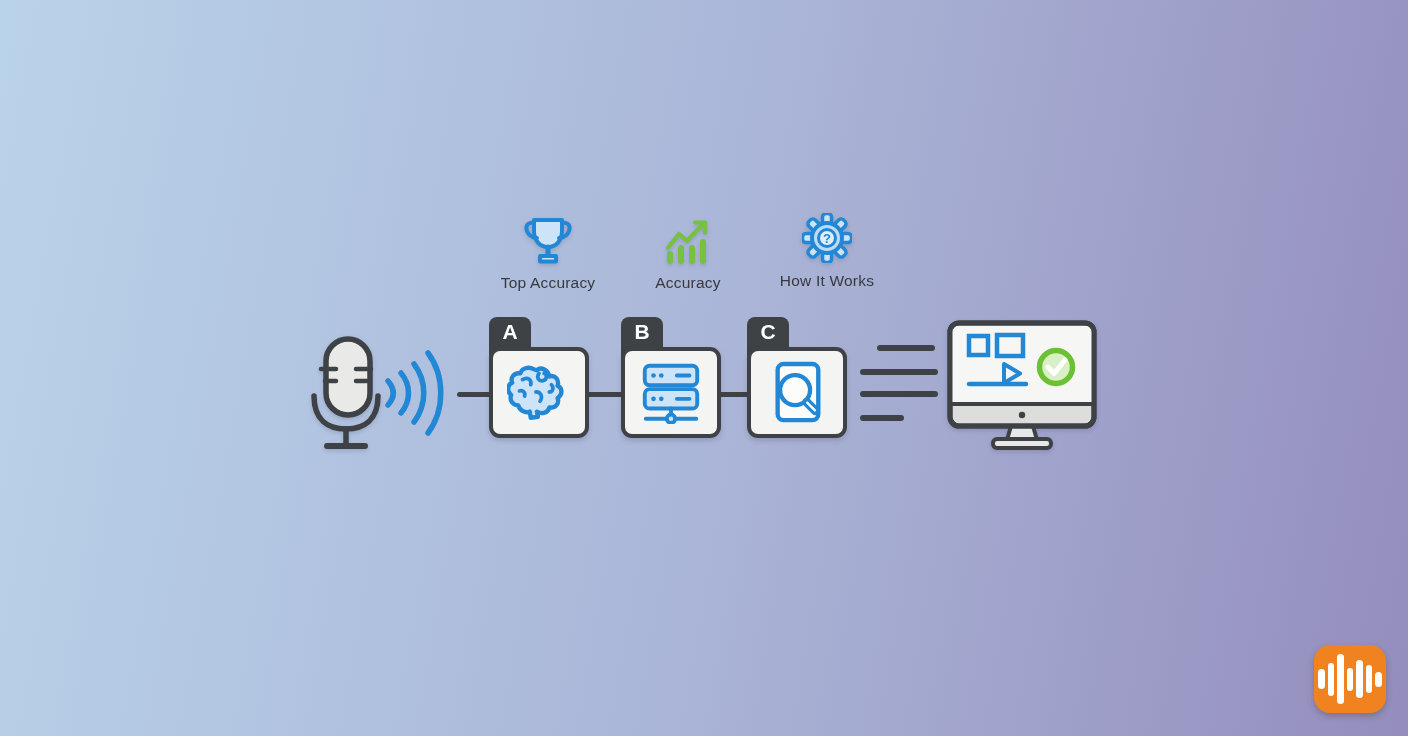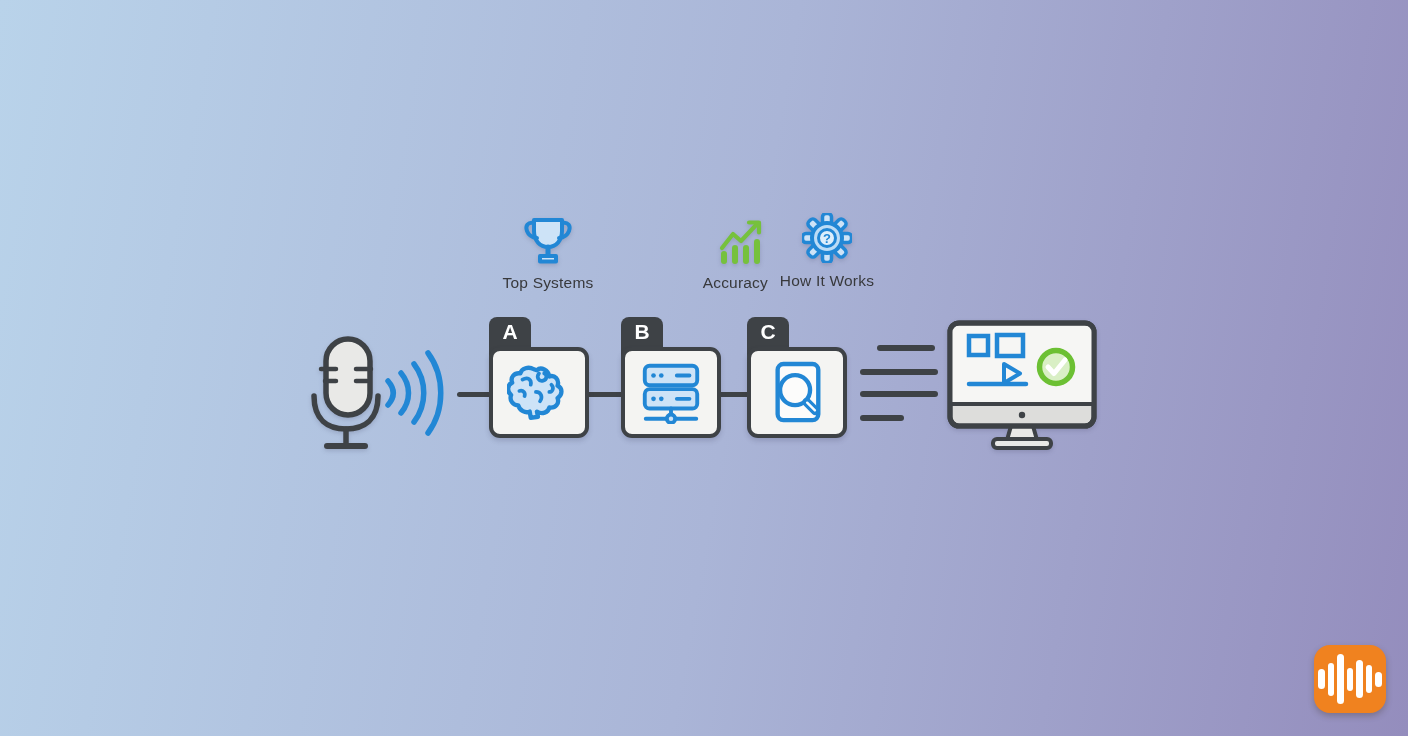--- a/index.html
+++ b/index.html
@@ -60,24 +60,24 @@
   <div>
 
     <div class="nav-item" style="left:468px;top:215px;">
       <svg width="54" height="50" viewBox="0 0 54 50" class="icon-shadow">
         <path d="M13,5 h28 v11 c0,9.5 -6,16 -14,16 c-8,0 -14,-6.5 -14,-16 z" fill="#cde3f7" stroke="#2287d5" stroke-width="4" stroke-linejoin="round"></path>
         <path d="M13,8 c-6,-1.5 -9,3 -7,8 c1.5,4 5,6.5 10,7" fill="none" stroke="#2287d5" stroke-width="4" stroke-linecap="round"></path>
         <path d="M41,8 c6,-1.5 9,3 7,8 c-1.5,4 -5,6.5 -10,7" fill="none" stroke="#2287d5" stroke-width="4" stroke-linecap="round"></path>
         <path d="M27,32 v7" stroke="#2287d5" stroke-width="5" stroke-linecap="round"></path>
         <path d="M19,41 h16 v5.5 h-16 z" fill="#cde3f7" stroke="#2287d5" stroke-width="4" stroke-linejoin="round"></path>
       </svg>
-      <div class="nav-label">Top Systems</div>
-    </div>
-
-    <div class="nav-item" style="left:608px;top:217px;align-items:flex-end;">
+      <div class="nav-label">Top Accuracy</div>
+    </div>
+
+    <div class="nav-item" style="left:608px;top:217px;">
       <svg width="52" height="48" viewBox="0 0 52 48" class="icon-shadow">
         <path d="M8,44 v-7" stroke="#76c13d" stroke-width="6" stroke-linecap="round" fill="none"></path>
         <path d="M19,44 v-13" stroke="#76c13d" stroke-width="6" stroke-linecap="round" fill="none"></path>
         <path d="M30,44 v-13" stroke="#76c13d" stroke-width="6" stroke-linecap="round" fill="none"></path>
         <path d="M41,44 v-19" stroke="#76c13d" stroke-width="6" stroke-linecap="round" fill="none"></path>
         <path d="M6,31 L17,17 L25,24 L41,7" fill="none" stroke="#76c13d" stroke-width="4.2" stroke-linecap="round" stroke-linejoin="round"></path>
         <path d="M33,5.5 L43,5.5 L43,15.5" fill="none" stroke="#76c13d" stroke-width="4.2" stroke-linecap="round" stroke-linejoin="round"></path>
       </svg>
       <div class="nav-label">Accuracy</div>
     </div>

